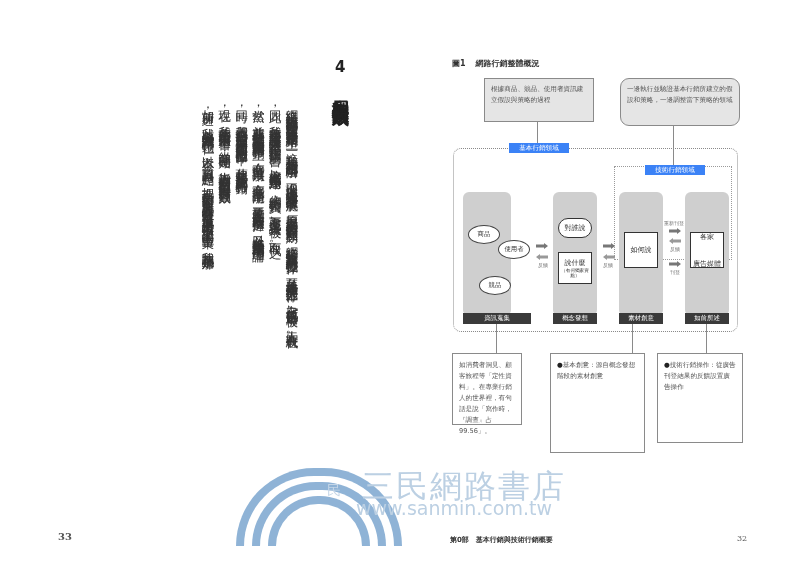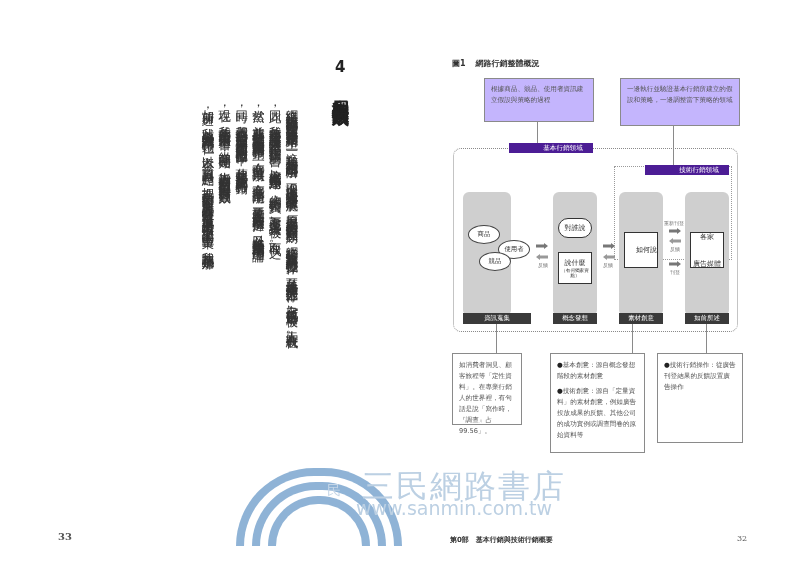--- a/index.html
+++ b/index.html
@@ -16,62 +16,62 @@
   .body-text{position:absolute;right:500px;top:88px;height:400px;writing-mode:vertical-rl;
        font-size:12.4px;line-height:16.8px;letter-spacing:1.15px;color:#333;}
   .body-text p{margin:0;text-indent:0;}
   .body-text p.indent{text-indent:1em;}
   .page-num-left{position:absolute;left:58px;top:531px;font-size:10px;color:#555;font-weight:bold;}
 
   
   .fig-title{position:absolute;left:452px;top:58px;font-family:"DejaVu Sans","Liberation Sans",sans-serif;
        font-size:8px;font-weight:bold;color:#333;}
   .fig-title .num{margin-right:10px;}
-  .callout{position:absolute;background:#c4b5fd;border:1px solid #8a8a8a;
+  .callout{position:absolute;background:#e5e5e5;border:1px solid #8a8a8a;
        font-family:"DejaVu Sans","Liberation Sans",sans-serif;font-size:6.6px;line-height:11px;color:#555;
        padding:5px 6px;box-sizing:border-box;}
   .callout-top-left{left:484px;top:78px;width:110px;height:44px;}
-  .callout-top-right{left:620px;top:78px;width:120px;height:48px;}
+  .callout-top-right{left:620px;top:78px;width:120px;height:48px;border-radius:9px;}
   .ptr-line{position:absolute;background:#8a8a8a;width:1px;}
 
   .region-basic{position:absolute;left:453px;top:148px;width:285px;height:184px;
        border:1.5px dotted #8a8a8a;border-radius:8px;box-sizing:border-box;}
   .region-tech{position:absolute;left:614px;top:166px;width:118px;height:94px;
        border:1px dotted #9a9a9a;box-sizing:border-box;}
-  .region-label{position:absolute;background:#4c1d95;color:#fff;font-family:"DejaVu Sans","Liberation Sans",sans-serif;
-       font-size:6.6px;height:10px;line-height:10px;text-align:center;padding-left:24px;}
+  .region-label{position:absolute;background:#3b82f6;color:#fff;font-family:"DejaVu Sans","Liberation Sans",sans-serif;
+       font-size:6.6px;height:10px;line-height:10px;text-align:center;}
   .label-basic{left:509px;top:143px;width:60px;}
   .label-tech{left:645px;top:165px;width:60px;}
 
   .stage{position:absolute;top:192px;width:44px;height:124px;background:#cfcfcf;border-radius:6px;}
   .stage.s1{left:463px;}
   .stage.s2{left:553px;}
   .stage.s3{left:619px;}
   .stage.s4{left:685px;}
   .stage-label{position:absolute;top:313px;height:11px;width:44px;background:#3a3a3a;color:#fff;
        font-family:"DejaVu Sans","Liberation Sans",sans-serif;font-size:6.4px;line-height:11px;text-align:center;}
   .lbl1{left:463px;width:68px;}
   .lbl2{left:553px;}
   .lbl3{left:619px;}
   .lbl4{left:685px;}
   .stage.s1{width:48px;}
 
   .ellipse{position:absolute;background:#fff;border:1px solid #444;border-radius:50%;
        font-family:"DejaVu Sans","Liberation Sans",sans-serif;font-size:6.4px;color:#333;text-align:center;}
   .e1{left:468px;top:225px;width:30px;height:17px;line-height:17px;}
   .e2{left:498px;top:240px;width:30px;height:17px;line-height:17px;}
-  .e3{left:479px;top:252px;width:30px;height:17px;line-height:17px;}
+  .e3{left:479px;top:276px;width:30px;height:17px;line-height:17px;}
 
   .inner-box{position:absolute;background:#fff;border:1.5px solid #333;
        font-family:"DejaVu Sans","Liberation Sans",sans-serif;font-size:7px;color:#333;text-align:center;
        box-sizing:border-box;display:flex;flex-direction:column;justify-content:center;align-items:center;}
   .b-what{left:558px;top:218px;width:34px;height:20px;border-radius:11px;}
   .b-how{left:558px;top:252px;width:34px;height:32px;}
   .b-how .small{font-size:4.6px;}
-  .b-say{left:624px;top:232px;width:34px;height:36px;align-items:flex-end;}
+  .b-say{left:624px;top:232px;width:34px;height:36px;}
   .b-media{left:690px;top:232px;width:34px;height:36px;line-height:10px;gap:17px;}
 
   .arrow{position:absolute;width:12px;height:6px;}
   .arrow svg{display:block;}
   .arrow-caption{position:absolute;font-family:"DejaVu Sans","Liberation Sans",sans-serif;font-size:5px;color:#777;}
 
   .bottom-callout{position:absolute;top:353px;background:#fff;border:1px solid #8a8a8a;
        font-family:"DejaVu Sans","Liberation Sans",sans-serif;font-size:6.6px;line-height:11px;color:#555;
        padding:6px 6px;box-sizing:border-box;}
   .bc1{left:452px;width:70px;height:72px;}
@@ -207,21 +207,20 @@
     </div>
     <div class="arrow-caption" style="left:670px;top:269px;">刊登</div>
 
     <div class="ptr-line" style="left:496px;top:324px;height:29px;"></div>
     <div class="ptr-line" style="left:632px;top:324px;height:29px;"></div>
     <div class="ptr-line" style="left:706px;top:324px;height:29px;"></div>
 
     <div class="bottom-callout bc1">如消費者洞見、顧客旅程等「定性資料」。在專業行銷人的世界裡，有句話是說「寫作時，『調查』占99.56」。</div>
     <div class="bottom-callout bc2">
       <div class="bullet"><span class="dot">●</span><span>基本創意：源自概念發想階段的素材創意</span></div>
-      <div class="bullet"><span class="dot">●</span><span>技術創意：源自「定量資料」的素材創意，例如廣告投放成果的反饋、其他公司的成功實例或調查問卷的原始資料等</span></div>
     </div>
     <div class="bottom-callout bc3">
       <div class="bullet"><span class="dot">●</span><span>技術行銷操作：從廣告刊登結果的反饋設置廣告操作</span></div>
     </div>
 
     <div class="footer-right">第0部　基本行銷與技術行銷概要</div>
     <div class="page-num-right">32</div>
   </div>
 </div>
 

